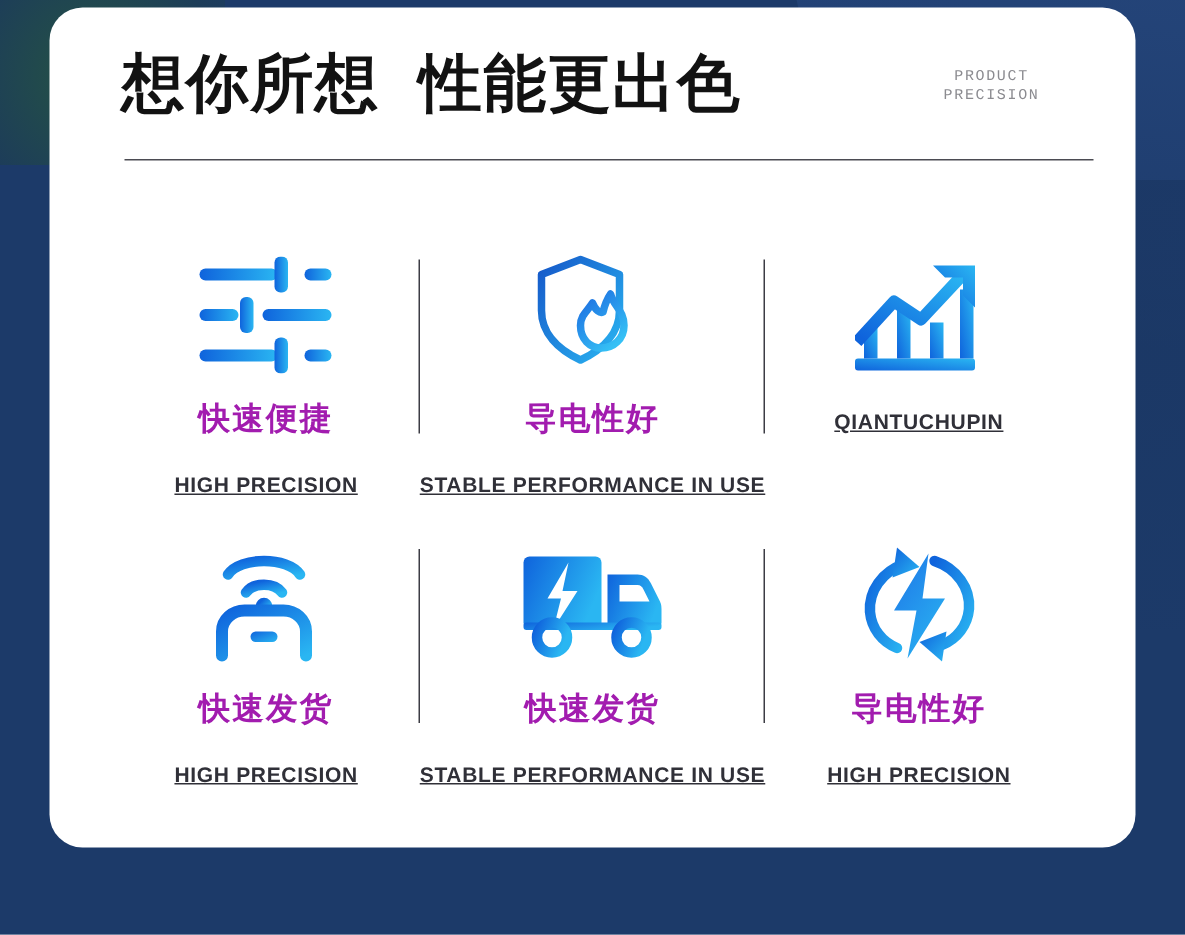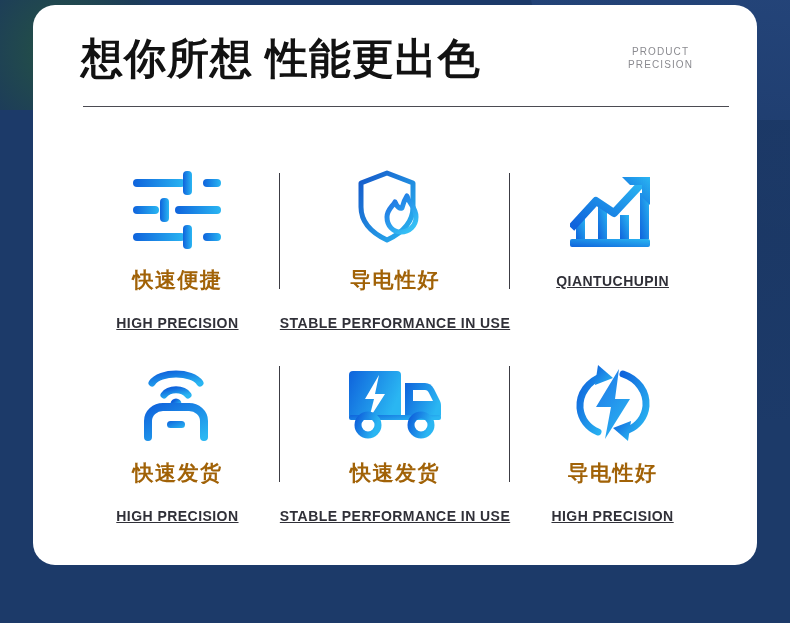--- a/index.html
+++ b/index.html
@@ -64,20 +64,21 @@
     box-sizing: border-box;
   }
 
   
   .header {
     position: absolute;
     left: 48px;
     top: 26px;
     right: 40px;
     height: 64px;
+    font-family: Liberation Mono, monospace;
   }
   .title {
     position: absolute;
     left: 0;
     top: 0;
     font-size: 42px;
     line-height: 56px;
     font-weight: bold;
     color: #121212;
     letter-spacing: 1px;
@@ -136,21 +137,21 @@
     display: flex;
     align-items: center;
     justify-content: center;
   }
   .icon-wrap svg { display: block; }
 
   .cell-label {
     margin-top: 16px;
     font-size: 21px;
     font-weight: bold;
-    color: #a16207;
+    color: #a21caf;
     letter-spacing: 1.5px;
     line-height: 26px;
     white-space: nowrap;
   }
   .cell-sub {
     margin-top: 22px;
     font-size: 14px;
     color: #303038;
     font-weight: bold;
     letter-spacing: 0.45px;

